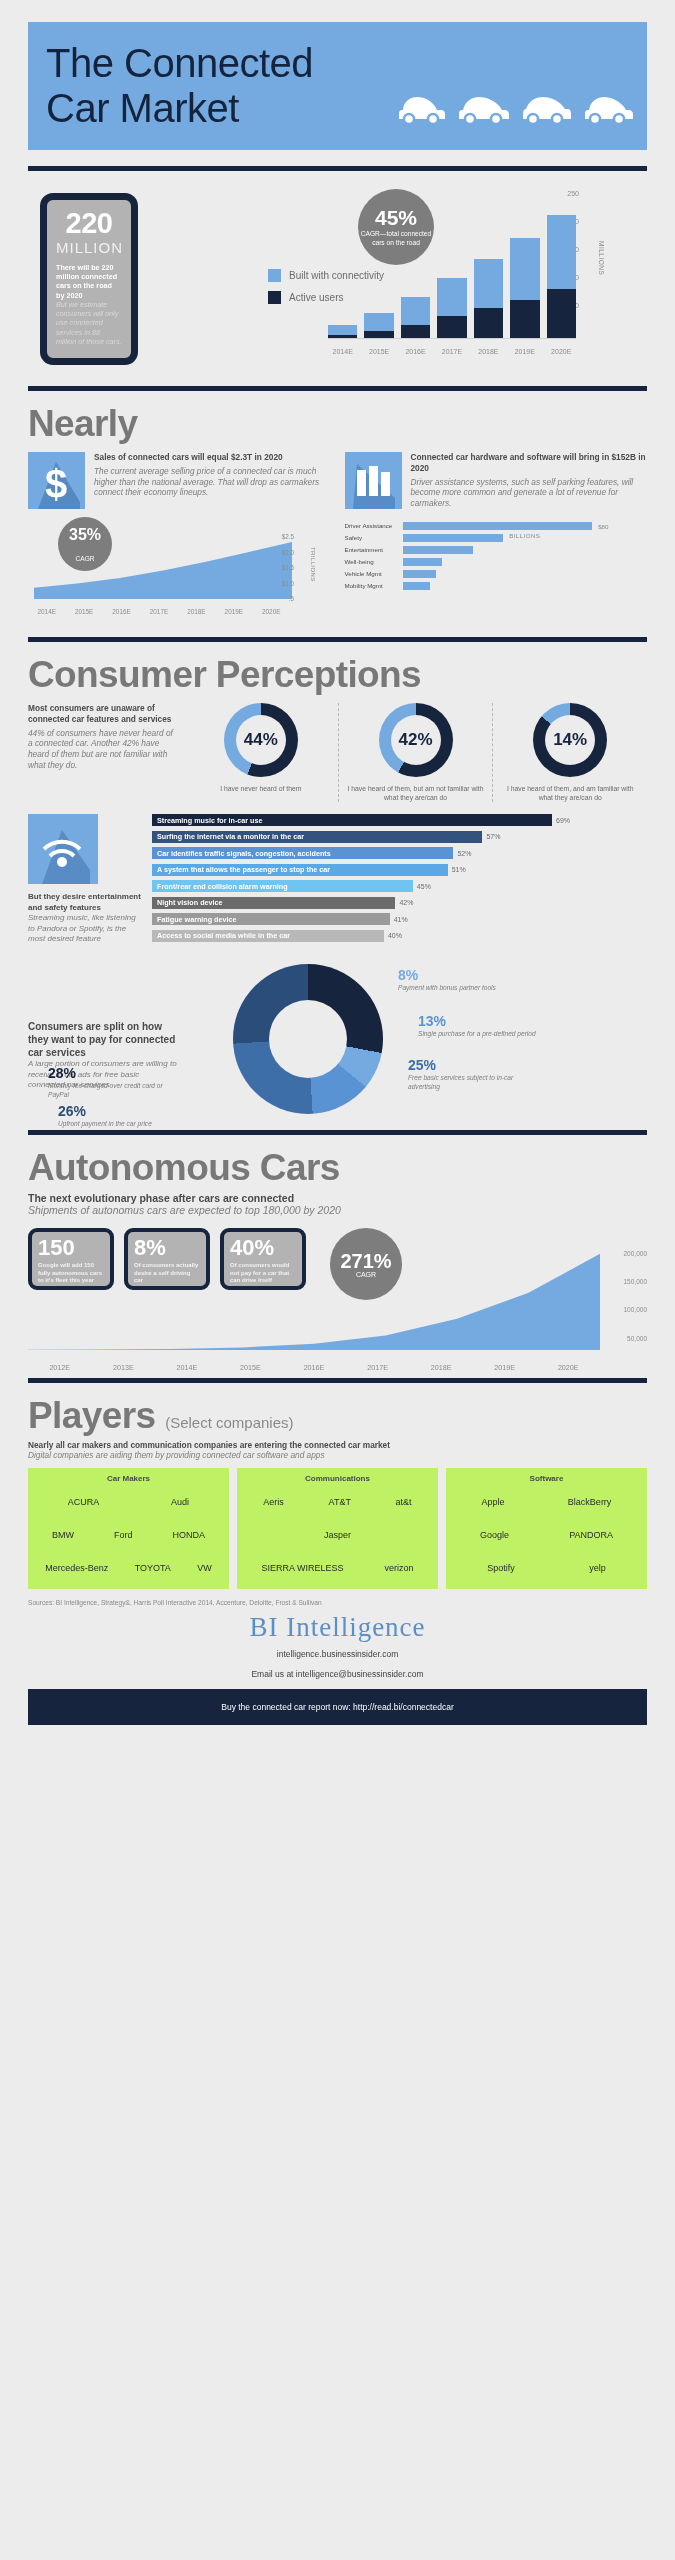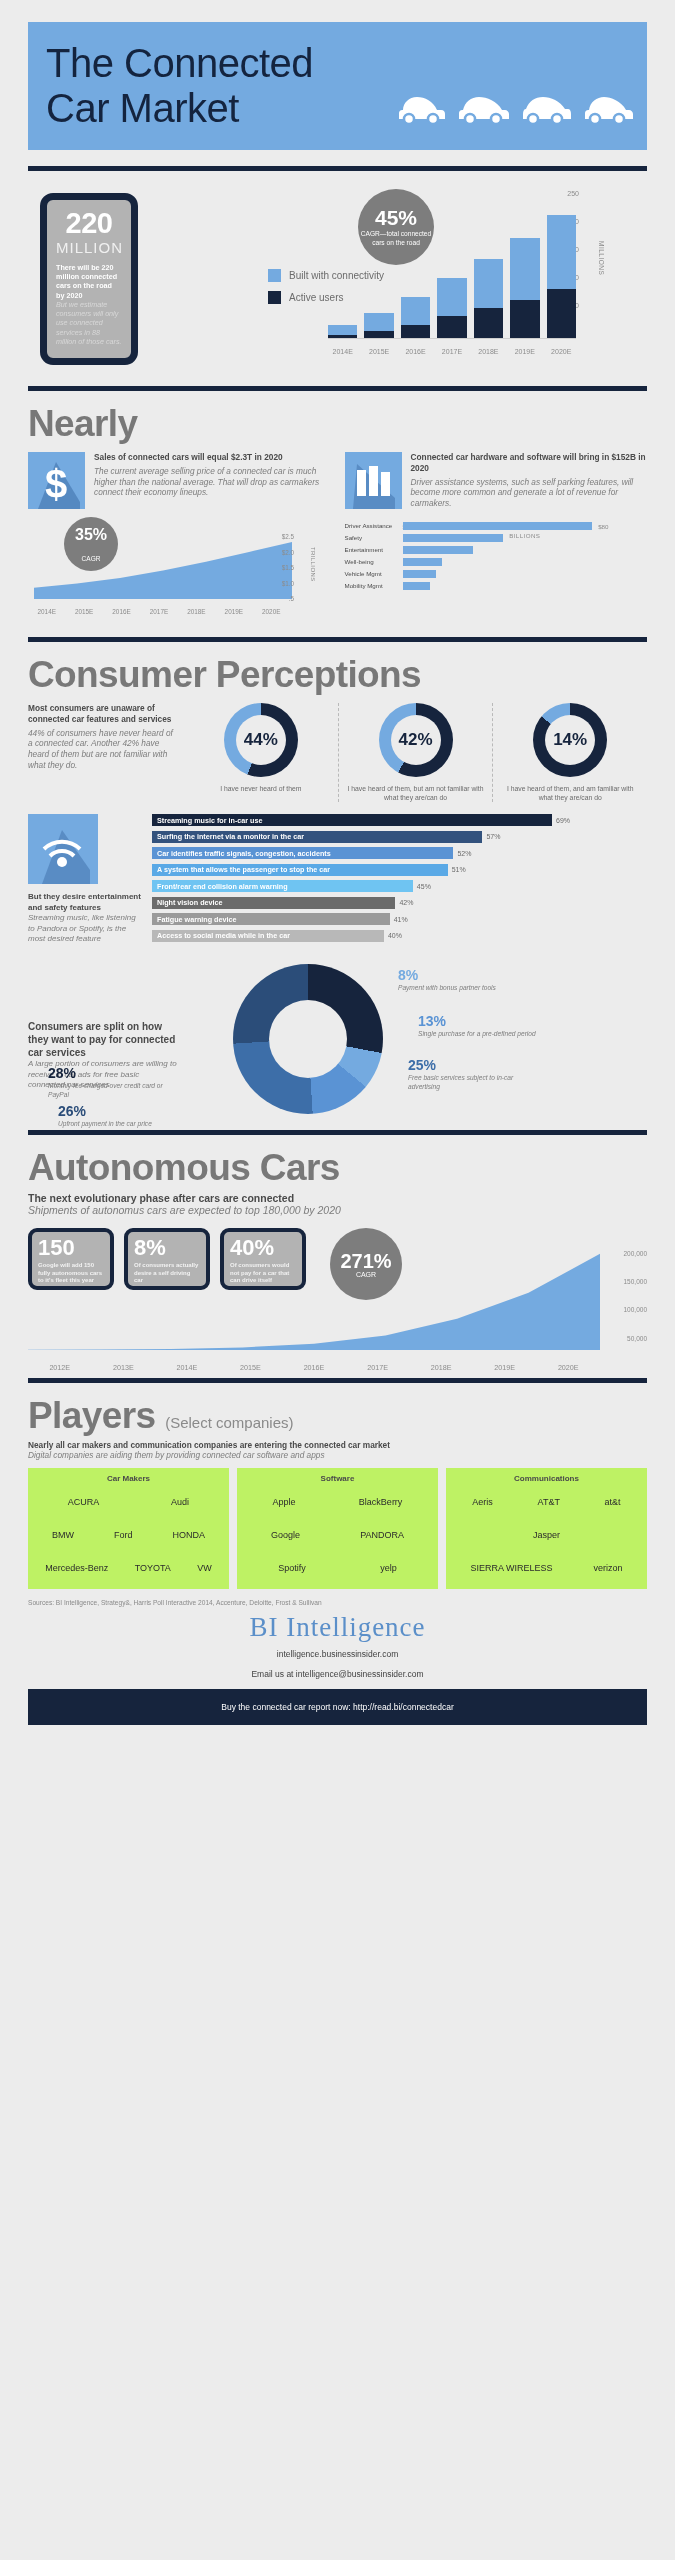--- a/index.html
+++ b/index.html
@@ -61,21 +61,21 @@
 
   
   .rev-row { display:flex; gap:14px; margin-top:10px; }
   .rev-col { width:50%; display:flex; gap:9px; }
   .icon-sq { width:57px; height:57px; background:#74aae0; flex:0 0 57px; position:relative; overflow:hidden; }
   .rev-txt .b { font-weight:700; color:#4a4a4a; font-size:8.3px; line-height:1.3; }
   .rev-txt .i { font-style:italic; color:#7d7d7d; font-size:8.3px; line-height:1.3; margin-top:3px; }
 
   .rev-charts { display:flex; gap:14px; margin-top:12px; }
   .rev-chart { width:50%; position:relative; height:98px; }
-  .cagr35 { position:absolute; left:36px; top:-4px; width:54px; height:54px; border-radius:50%; background:#7d7d7d;
+  .cagr35 { position:absolute; left:30px; top:-4px; width:54px; height:54px; border-radius:50%; background:#7d7d7d;
             color:#fff; display:flex; flex-direction:column; align-items:center; justify-content:center; z-index:3;gap:12px;}
   .cagr35 .n { font-size:16px; font-weight:700; line-height:1; }
   .cagr35 .t { font-size:6.5px; }
   .areawrap { position:absolute; left:6px; bottom:20px; width:258px; height:62px; }
   .ytr { position:absolute; right:-2px; top:-4px; font-size:6.3px; color:#8c8c8c; text-align:right; width:22px;}
   .ytr span { display:block; margin-bottom:8.5px; }
   .trill { position:absolute; right:-24px; top:10px; font-size:6px; color:#8c8c8c; writing-mode:vertical-rl; letter-spacing:.4px;}
   .xaxr { position:absolute; left:0; bottom:4px; width:262px; display:flex; font-size:6.4px; color:#8c8c8c; }
   .xaxr span { flex:1; text-align:center; }
 
@@ -584,50 +584,50 @@
               <div class="lg">HONDA</div>
             </div>
             <div class="logo-rw">
               <div class="lg">Mercedes-Benz</div>
               <div class="lg">TOYOTA</div>
               <div class="lg">VW</div>
             </div>
           </div>
         </div>
         <div class="logo-col">
-          <h4>Software</h4>
-          <div class="logo-rows">
-            <div class="logo-rw">
-              <div class="lg">Apple</div>
-              <div class="lg">BlackBerry</div>
-            </div>
-            <div class="logo-rw">
-              <div class="lg">Google</div>
-              <div class="lg">PANDORA</div>
-            </div>
-            <div class="logo-rw">
-              <div class="lg">Spotify</div>
-              <div class="lg">yelp</div>
-            </div>
-          </div>
-        </div>
-        <div class="logo-col">
           <h4>Communications</h4>
           <div class="logo-rows">
             <div class="logo-rw">
               <div class="lg">Aeris</div>
               <div class="lg">AT&amp;T</div>
               <div class="lg">at&amp;t</div>
             </div>
             <div class="logo-rw">
               <div class="lg">Jasper</div>
             </div>
             <div class="logo-rw">
               <div class="lg">SIERRA WIRELESS</div>
               <div class="lg">verizon</div>
+            </div>
+          </div>
+        </div>
+        <div class="logo-col">
+          <h4>Software</h4>
+          <div class="logo-rows">
+            <div class="logo-rw">
+              <div class="lg">Apple</div>
+              <div class="lg">BlackBerry</div>
+            </div>
+            <div class="logo-rw">
+              <div class="lg">Google</div>
+              <div class="lg">PANDORA</div>
+            </div>
+            <div class="logo-rw">
+              <div class="lg">Spotify</div>
+              <div class="lg">yelp</div>
             </div>
           </div>
         </div>
       </div>
   </div>
 
   <div class="sources">Sources: BI Intelligence, Strategy&amp;, Harris Poll Interactive 2014, Accenture, Deloitte, Frost &amp; Sullivan</div>
   <div class="bi">
     <div class="logo">BI Intelligence</div>
     <div class="u">intelligence.businessinsider.com</div>

